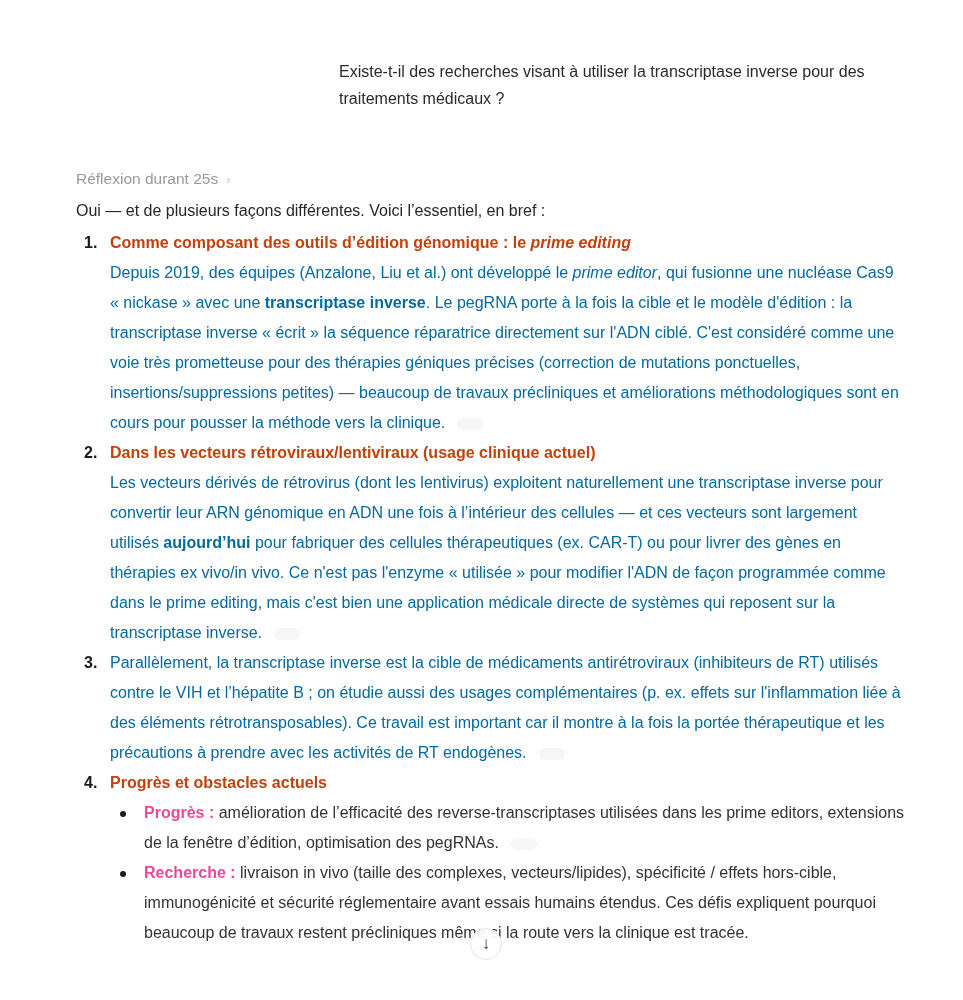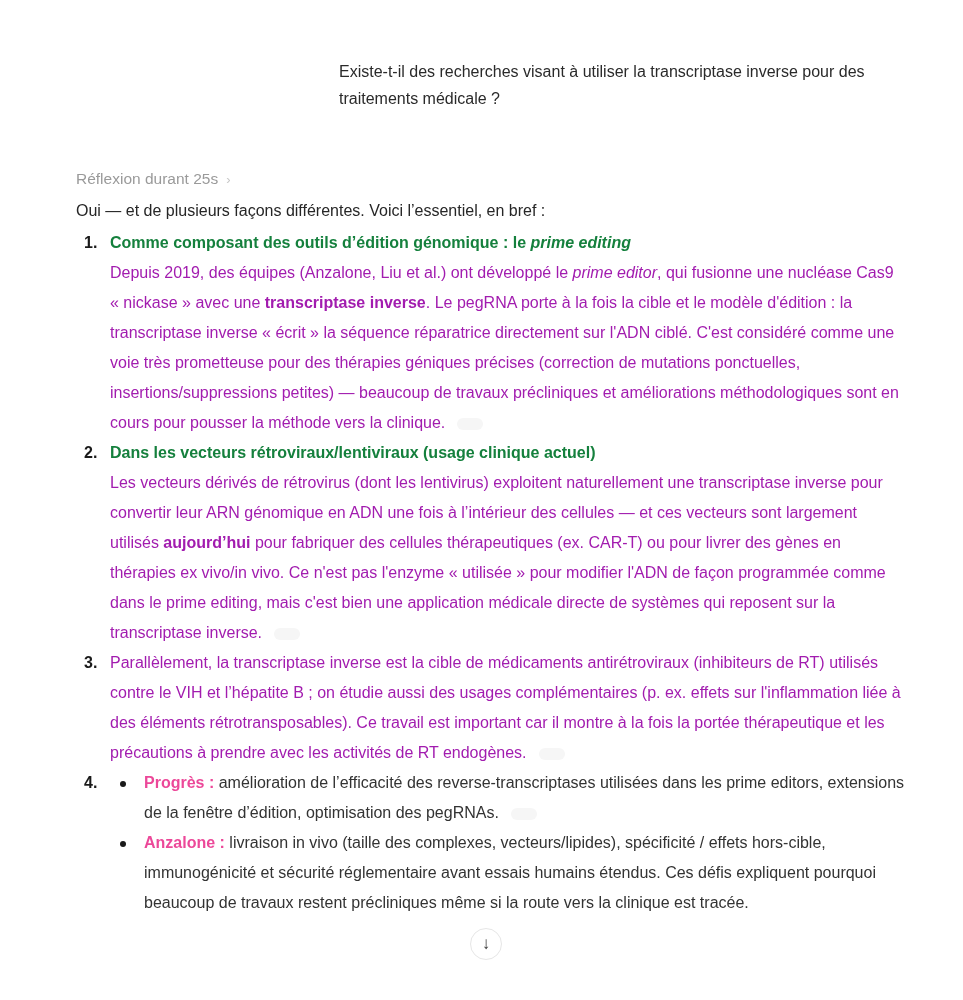--- a/index.html
+++ b/index.html
@@ -65,24 +65,24 @@
     }
     .num {
       position: absolute;
       left: 8px;
       top: 0;
       font-weight: bold;
       color: #1a1a1a;
     }
     .item-title {
       font-weight: bold;
-      color: #15803d;
+      color: #c2410c;
     }
     .item-body {
-      color: #a21caf;
+      color: #0369a1;
     }
     .cite {
       display: inline-block;
       width: 26px;
       height: 12px;
       margin-left: 12px;
       border-radius: 6px;
       background: #f6f6f6;
       vertical-align: middle;
     }
@@ -122,21 +122,21 @@
       justify-content: center;
       color: #333;
       font-size: 17px;
       cursor: pointer;
     }
   </style>
 </head>
 <body>
 
 <div class="user-msg">
-  <span>Existe-t-il des recherches visant à utiliser la transcriptase inverse pour des traitements médicale ?</span>
+  <span>Existe-t-il des recherches visant à utiliser la transcriptase inverse pour des traitements médicaux ?</span>
 </div>
 
 <div class="thinking">
   <span>Réflexion durant 25s</span>
   <span class="chev">›</span>
 </div>
 
 <div class="answer">
   <p>Oui — et de plusieurs façons différentes. Voici l’essentiel, en bref :</p>
 
@@ -153,28 +153,29 @@
       <div class="item-body"><span>Les vecteurs dérivés de rétrovirus (dont les lentivirus) exploitent naturellement une transcriptase inverse pour convertir leur ARN génomique en ADN une fois à l’intérieur des cellules — et ces vecteurs sont largement utilisés </span><b>aujourd’hui</b><span> pour fabriquer des cellules thérapeutiques (ex. CAR-T) ou pour livrer des gènes en thérapies ex vivo/in vivo. Ce n'est pas l'enzyme « utilisée » pour modifier l'ADN de façon programmée comme dans le prime editing, mais c'est bien une application médicale directe de systèmes qui reposent sur la transcriptase inverse.</span><span class="cite"></span></div>
     </li>
 
     <li>
       <span class="num">3.</span>
       <div class="item-body"><span>Parallèlement, la transcriptase inverse est la cible de médicaments antirétroviraux (inhibiteurs de RT) utilisés contre le VIH et l’hépatite B ; on étudie aussi des usages complémentaires (p. ex. effets sur l'inflammation liée à des éléments rétrotransposables). Ce travail est important car il montre à la fois la portée thérapeutique et les précautions à prendre avec les activités de RT endogènes.</span><span class="cite"></span></div>
     </li>
 
     <li>
       <span class="num">4.</span>
+      <div class="item-title">Progrès et obstacles actuels</div>
       <ul class="sub-list">
         <li>
           <span class="bullet"></span>
           <b>Progrès :</b><span> amélioration de l’efficacité des reverse-transcriptases utilisées dans les prime editors, extensions de la fenêtre d’édition, optimisation des pegRNAs.</span><span class="cite"></span>
         </li>
         <li>
           <span class="bullet"></span>
-          <b>Anzalone :</b><span> livraison in vivo (taille des complexes, vecteurs/lipides), spécificité / effets hors-cible, immunogénicité et sécurité réglementaire avant essais humains étendus. Ces défis expliquent pourquoi beaucoup de travaux restent précliniques même si la route vers la clinique est tracée.</span>
+          <b>Recherche :</b><span> livraison in vivo (taille des complexes, vecteurs/lipides), spécificité / effets hors-cible, immunogénicité et sécurité réglementaire avant essais humains étendus. Ces défis expliquent pourquoi beaucoup de travaux restent précliniques même si la route vers la clinique est tracée.</span>
         </li>
       </ul>
     </li>
   </ol>
 </div>
 
 <div class="scroll-btn">
   <span>↓</span>
 </div>
 

